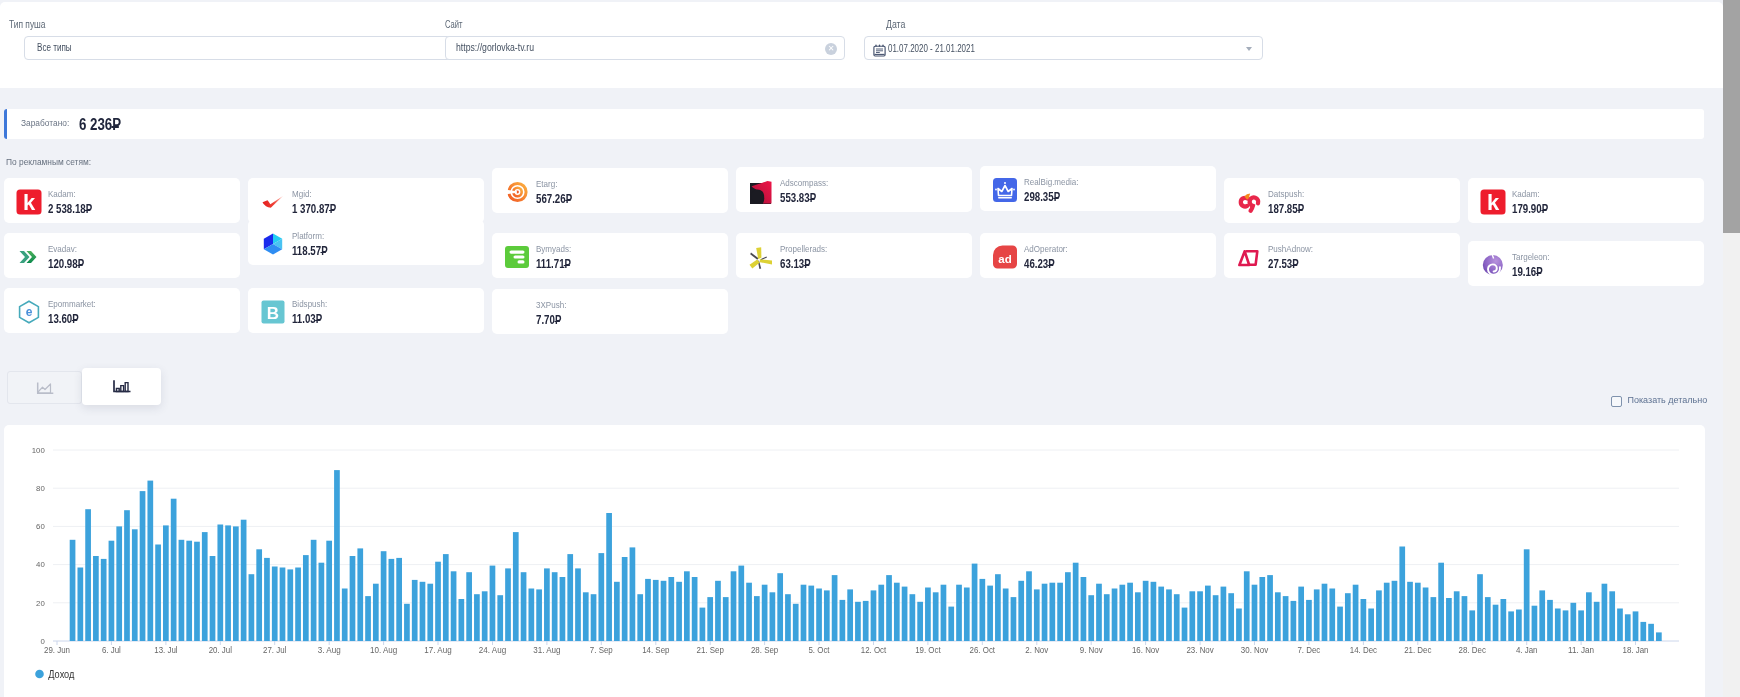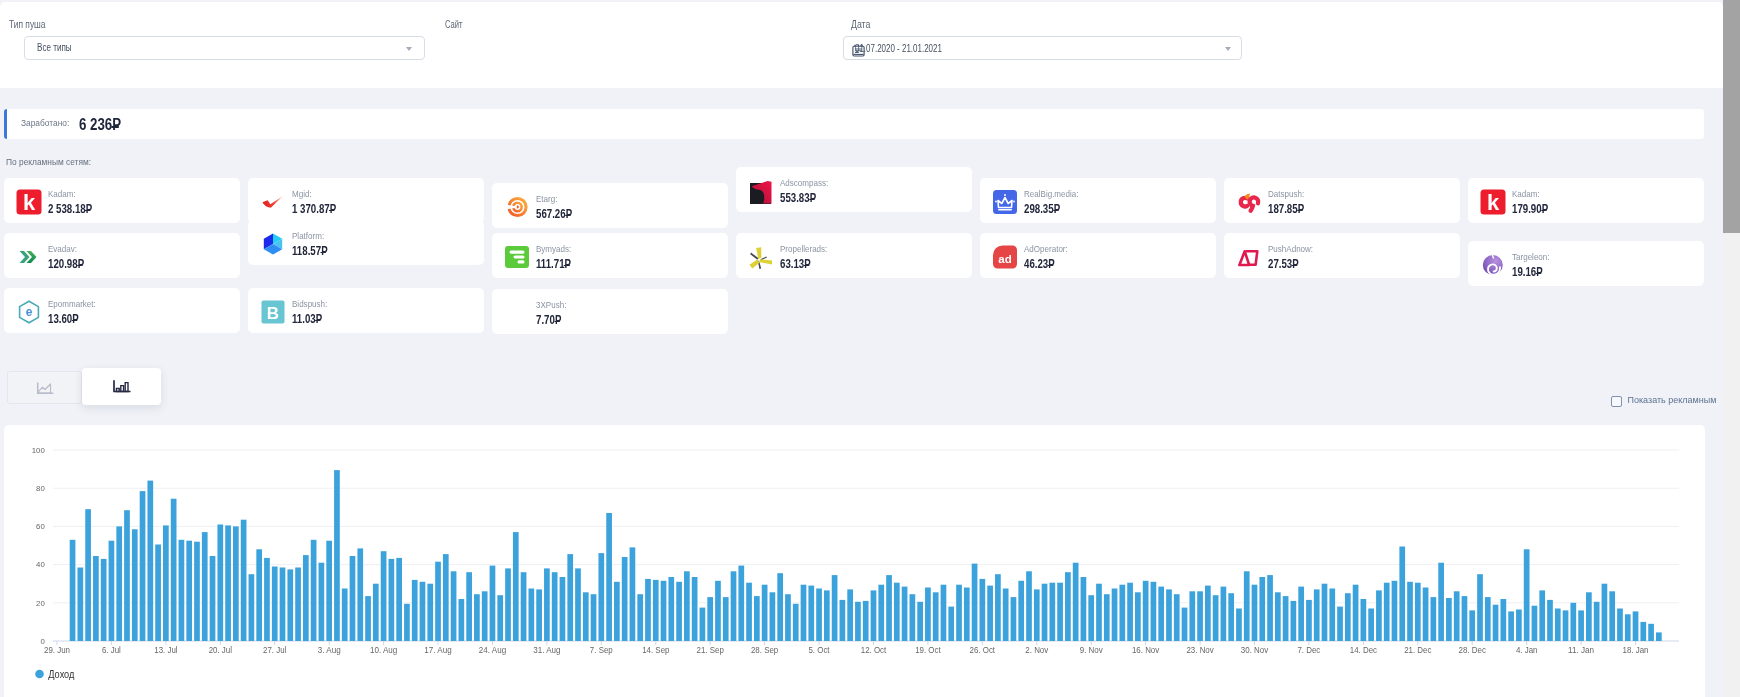--- a/index.html
+++ b/index.html
@@ -24,24 +24,25 @@
 .btn2 { position:absolute; left:82px; top:368px; width:79px; height:37px; background:#ffffff; border-radius:4px; box-shadow:0 3px 10px rgba(50,60,90,0.12); text-align:center; padding-top:11px; }
 .chk { position:absolute; left:1611px; top:396px; width:11px; height:11px; border:1.5px solid #7f92ad; border-radius:2px; background:#f6f8fb; }
 .chklab { position:absolute; left:1627.5px; top:394.5px; font-size:9px; color:#5d7191; }
 .chart { position:absolute; left:4px; top:425px; width:1701px; height:272px; background:#fff; border-radius:5px 5px 0 0; }
 .sbar { position:absolute; left:1723px; top:0; width:17px; height:697px; background:#f1f1f1; }
 .sthumb { position:absolute; left:1723px; top:0; width:17px; height:233px; background:#a3a3a3; }
 </style></head>
 <body>
 <div class="topbar">
   <div class="flabel" style="left:9px"><span class="cx" style="transform:scaleX(0.84)">Тип пуша</span></div>
-  <div class="field" style="left:24px;width:401px;padding-left:12px"><span class="cx" style="transform:scaleX(0.81)">Все типы</span><div class="caret" style="right:12px"></div></div>
+  <div class="field" style="left:24px;width:466px;padding-left:12px"><span class="cx" style="transform:scaleX(0.81)">Все типы</span><div class="caret" style="right:12px"></div></div>
   <div class="flabel" style="left:444.9px"><span class="cx" style="transform:scaleX(0.76)">Сайт</span></div>
-  <div class="flabel" style="left:851px"><span class="cx" style="transform:scaleX(0.875)">Дата</span></div>
-  <div class="field" style="left:843px;width:399px;padding-left:11px;font-size:11.4px;line-height:22px"><span class="cx" style="transform:scaleX(0.7)">01.07.2020 - 21.01.2021</span>
+  <div class="field" style="left:445px;width:400px;padding-left:10px"><span class="cx" style="transform:scaleX(0.868)">https://gorlovka-tv.ru</span><div class="clearx">✕</div></div>
+  <div class="flabel" style="left:886px"><span class="cx" style="transform:scaleX(0.875)">Дата</span></div>
+  <div class="field" style="left:864px;width:399px;padding-left:23px;font-size:11.4px;line-height:22px"><span class="cx" style="transform:scaleX(0.7)">01.07.2020 - 21.01.2021</span>
      <div style="position:absolute;left:7.5px;top:5px;width:13px;height:13px"><svg width="13" height="13" viewBox="0 0 13 13" xmlns="http://www.w3.org/2000/svg">
           <rect x="0.9" y="2.2" width="11.2" height="9.8" rx="1.2" fill="none" stroke="#44516d" stroke-width="1.15"></rect>
           <line x1="1.4" y1="10.4" x2="11.6" y2="10.4" stroke="#44516d" stroke-width="1.1"></line>
           <g stroke="#44516d" stroke-width="0.9">
             <line x1="3" y1="5" x2="10" y2="5"></line>
             <line x1="3" y1="6.8" x2="10" y2="6.8"></line>
             <line x1="3" y1="8.5" x2="6.8" y2="8.5"></line>
           </g>
           <g fill="#44516d">
             <rect x="2.3" y="0.4" width="1.4" height="2.4" rx="0.7"></rect>
@@ -71,21 +72,21 @@
             <stop offset="0" stop-color="#e31d1d"></stop>
             <stop offset="0.55" stop-color="#ef4136"></stop>
             <stop offset="1" stop-color="#ffc9c0"></stop>
           </linearGradient>
         </defs>
         <path d="M2.5,13.2 L7.5,11.2 Q9.5,13.5 10.3,15.2 L23,7 L10.8,18.8 Q8,18.6 6,17.2 Q3.5,15.5 2.5,13.2 Z" fill="url(#mg)"></path>
       </svg></div>
     <div class="cname"><span class="cx" style="transform:scaleX(0.82)">Mgid:</span></div>
     <div class="cval"><span class="cx" style="transform:scaleX(0.77)">1 370.87<span class="rub">Р</span></span></div>
   </div>
-<div class="card" style="left:492px;top:183px">
+<div class="card" style="left:492px;top:168px">
     <div class="cic"><svg width="26" height="26" viewBox="0 0 26 26" xmlns="http://www.w3.org/2000/svg">
         <defs>
           <linearGradient id="et" x1="0" y1="1" x2="1" y2="0">
             <stop offset="0" stop-color="#f15a24"></stop>
             <stop offset="1" stop-color="#fbb040"></stop>
           </linearGradient>
         </defs>
         <circle cx="13.5" cy="13" r="8.6" fill="none" stroke="url(#et)" stroke-width="3"></circle>
         <circle cx="13.5" cy="13" r="4.2" fill="none" stroke="url(#et)" stroke-width="2.6"></circle>
         <circle cx="13.5" cy="13" r="1.4" fill="#f15a24"></circle>
@@ -102,21 +103,21 @@
             <stop offset="0" stop-color="#ab1038"></stop>
             <stop offset="1" stop-color="#ee1548"></stop>
           </linearGradient>
         </defs>
         <path d="M3.5,8.2 C9,6.3 14,4.8 19.5,3 L23.5,3.8 L23.5,25.5 L15,25.5 C17.8,20.5 16,14.2 10.3,12.2 C7.5,11.2 5,9.8 3.5,8.2 Z" fill="url(#ac)"></path>
         <circle cx="9.6" cy="18" r="6.6" fill="#1b1b22"></circle>
       </svg></div>
     <div class="cname"><span class="cx" style="transform:scaleX(0.82)">Adscompass:</span></div>
     <div class="cval"><span class="cx" style="transform:scaleX(0.77)">553.83<span class="rub">Р</span></span></div>
   </div>
-<div class="card" style="left:980px;top:178px">
+<div class="card" style="left:980px;top:166px">
     <div class="cic"><svg width="26" height="26" viewBox="0 0 26 26" xmlns="http://www.w3.org/2000/svg">
         <rect x="1" y="1" width="24" height="24" rx="3.5" fill="#4467e8"></rect>
         <g stroke="#ffffff" stroke-width="1.6" fill="none" stroke-linecap="round" stroke-linejoin="round">
           <path d="M6.5,18.5 L6,11.5 L9.8,14.5 L13,8.5 L16.2,14.5 L20,11.5 L19.5,18.5 Z"></path>
           <path d="M6.8,20.8 L19.2,20.8"></path>
         </g>
         <circle cx="13" cy="6" r="1" fill="#ffffff"></circle>
         <circle cx="4" cy="12.5" r="0.9" fill="#ffffff"></circle>
         <circle cx="22" cy="12.5" r="0.9" fill="#ffffff"></circle>
       </svg></div>
@@ -252,21 +253,21 @@
     </svg></div>
 <div class="btn2"><svg width="18" height="13" viewBox="0 0 18 13" xmlns="http://www.w3.org/2000/svg">
       <path d="M1,0.2 L1,11.5 L17.5,11.5" fill="none" stroke="#262b45" stroke-width="1.7"></path>
       <g fill="none" stroke="#262b45" stroke-width="1.4">
         <path d="M3.4,8.5 h2.8 v3 h-2.8 Z"></path>
         <path d="M7.8,5.6 h2.8 v5.9 h-2.8 Z"></path>
         <path d="M12.2,2.6 h2.8 v8.9 h-2.8 Z"></path>
       </g>
     </svg></div>
 <div class="chk"></div>
-<div class="chklab">Показать рекламным</div>
+<div class="chklab">Показать детально</div>
 <div class="chart">
     <svg width="1701" height="272" viewBox="0 0 1701 272" xmlns="http://www.w3.org/2000/svg" font-family="Liberation Sans, sans-serif" style="position:absolute;left:0;top:0">
 <line x1="49" y1="216.0" x2="1675" y2="216.0" stroke="#ccd6eb" stroke-width="1"></line>
 <text x="40.8" y="218.8" text-anchor="end" font-size="7.8" fill="#666666">0</text>
 <line x1="49" y1="177.8" x2="1675" y2="177.8" stroke="#eef0f3" stroke-width="1"></line>
 <text x="40.8" y="180.6" text-anchor="end" font-size="7.8" fill="#666666">20</text>
 <line x1="49" y1="139.6" x2="1675" y2="139.6" stroke="#eef0f3" stroke-width="1"></line>
 <text x="40.8" y="142.4" text-anchor="end" font-size="7.8" fill="#666666">40</text>
 <line x1="49" y1="101.4" x2="1675" y2="101.4" stroke="#eef0f3" stroke-width="1"></line>
 <text x="40.8" y="104.2" text-anchor="end" font-size="7.8" fill="#666666">60</text>

